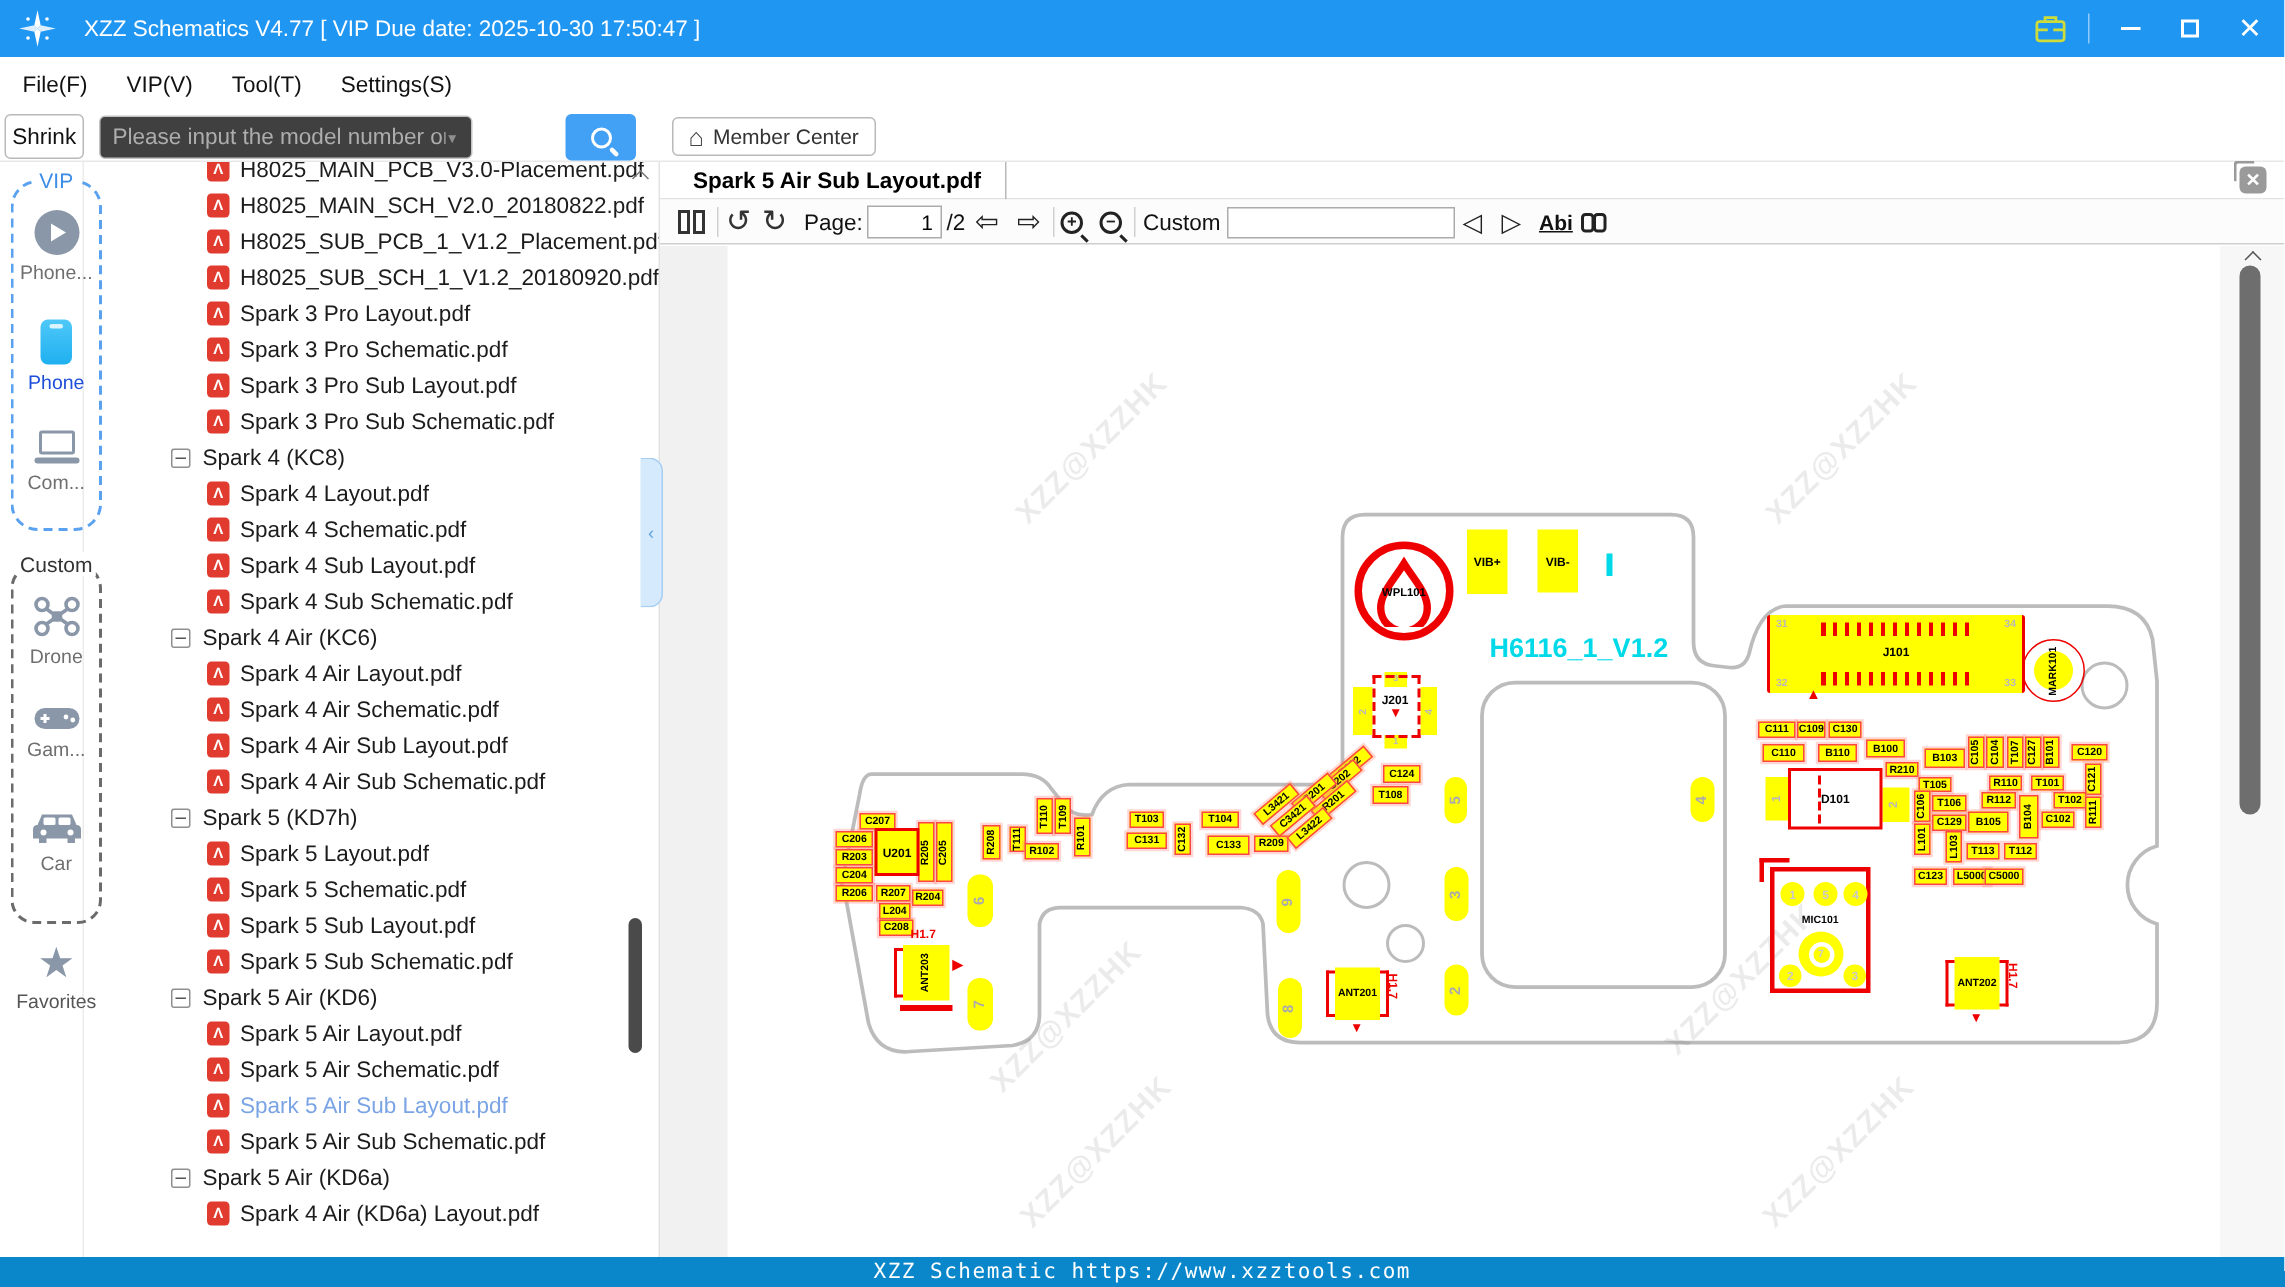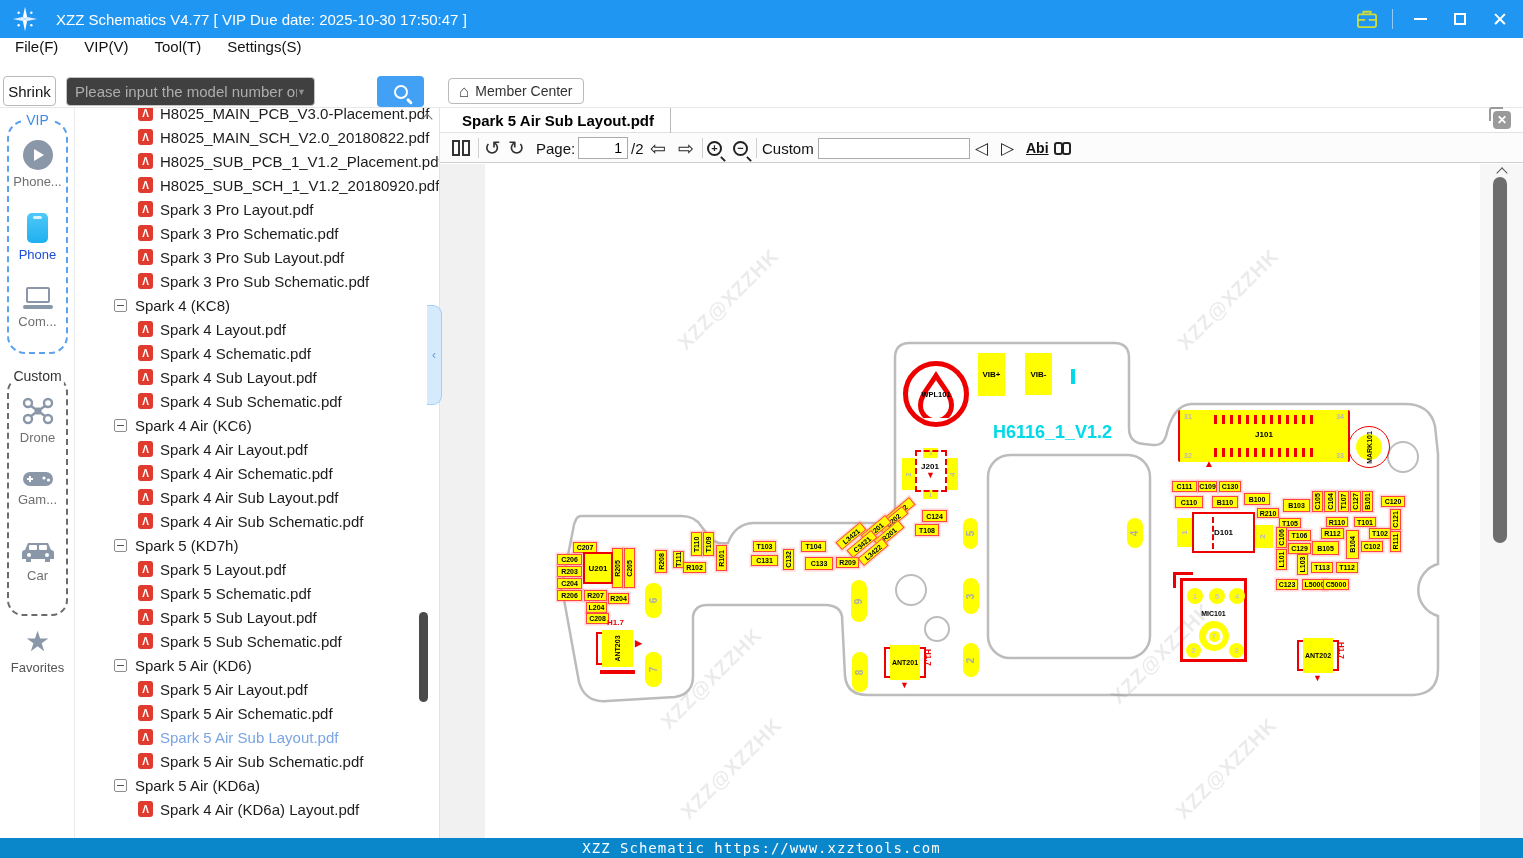--- a/index.html
+++ b/index.html
@@ -12,37 +12,37 @@
   .tb-title { color:#fff; font-size:15px; margin-left:18px; }
   .tb-right { position:absolute; right:10px; top:0; height:38px; display:flex; align-items:center; gap:14px; }
   .briefcase { width:22px; height:20px; }
   .tb-sep { width:1px; height:20px; background:rgba(255,255,255,.5); }
   .wbtn { width:26px; height:26px; display:flex; align-items:center; justify-content:center; color:#fff; }
   .wmin { width:13px; height:2px; background:#fff; }
   .wmax { width:12px; height:12px; border:2px solid #fff; }
   .wclose { font-size:19px; line-height:1; color:#fff; }
 
   
-  .menubar { position:absolute; left:0; top:38px; width:1523px; height:36px; background:#fff; display:flex; gap:26px; padding-left:15px; font-size:15px; color:#111; }
+  .menubar { position:absolute; left:0; top:38px; width:1523px; height:36px; background:#fff; display:flex; align-items:center; gap:26px; padding-left:15px; font-size:15px; color:#111; }
   .menubar span { cursor:default; }
 
   
   .searchrow { position:absolute; left:0; top:74px; width:1523px; height:34px; background:#fff; border-bottom:1px solid #e8e8e8; }
   .shrink-btn { position:absolute; left:3px; top:2px; width:53px; height:30px; border:1px solid #b9b9b9; border-radius:4px; background:#fff; font-size:15px; color:#111; display:flex; align-items:center; justify-content:center; }
   .model-input { position:absolute; left:66px; top:3px; width:249px; height:29px; border:1px solid #c3c3c3; border-radius:4px; background:#404040; display:flex; align-items:center; padding:0 8px; }
   .model-input .ph { color:#adadad; font-size:15px; flex:1; white-space:nowrap; overflow:hidden; }
   .model-input .chev { color:#8e8e8e; font-size:9px; }
   .search-btn { position:absolute; left:377px; top:2px; width:47px; height:31px; background:#42a0f5; border-radius:4px; display:flex; align-items:center; justify-content:center; }
   .mag { width:14px; height:14px; border:2.5px solid #fff; border-radius:50%; position:relative; }
   .mag::after { content:""; position:absolute; width:2.5px; height:7px; background:#fff; left:12px; top:11px; transform:rotate(-45deg); border-radius:2px; }
   .member-btn { position:absolute; left:448px; top:4px; height:26px; border:1px solid #b9b9b9; border-radius:4px; background:#fff; display:flex; align-items:center; padding:0 10px; gap:6px; font-size:14px; color:#333; }
   .home-glyph { font-size:17px; color:#444; line-height:1; }
 
   
-  .rail { position:absolute; left:0; top:108px; width:75px; height:730px; background:#fff; border-right:1px solid #ececec; }
+  .rail { position:absolute; left:0; top:108px; width:56px; height:730px; background:#fff; border-right:1px solid #ececec; }
   .vipbox { position:absolute; left:7px; top:12px; width:61px; height:234px; border:2px dashed #5aa2ef; border-radius:18px; }
   .vipbox .gl { position:absolute; top:-10px; left:50%; transform:translateX(-50%); background:#fff; padding:0 3px; color:#3b8de8; font-size:14px; }
   .custbox { position:absolute; left:7px; top:268px; width:61px; height:240px; border:2px dashed #6b6b6b; border-radius:16px; }
   .custbox .gl { position:absolute; top:-10px; left:50%; transform:translateX(-50%); background:#fff; padding:0 2px; color:#333; font-size:14px; }
   .rail-item { position:absolute; width:75px; display:flex; flex-direction:column; align-items:center; gap:4px; }
   .rail-item .lbl { font-size:13px; color:#6f6f6f; }
   .rail-item .lbl.blue { color:#1d4ed8; }
   .play-ic { width:30px; height:30px; border-radius:50%; background:#8a97a8; display:flex; align-items:center; justify-content:center; }
   .play-ic i { width:0; height:0; border-left:10px solid #fff; border-top:6px solid transparent; border-bottom:6px solid transparent; margin-left:3px; }
   .phone-ic { width:21px; height:30px; border-radius:5px; background:linear-gradient(180deg,#4fc8f8,#1fb0f0); position:relative; }

